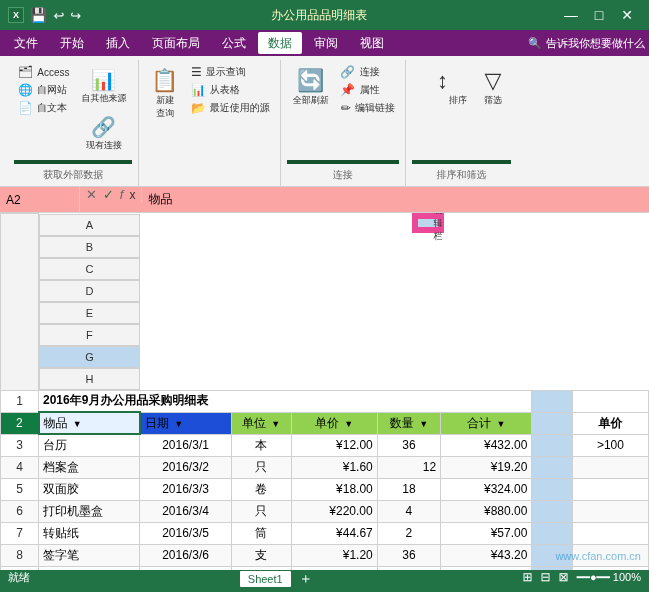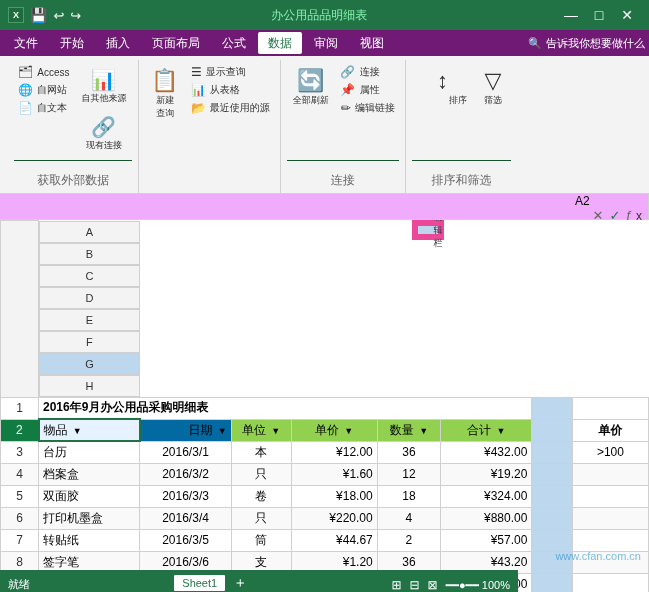--- a/index.html
+++ b/index.html
@@ -53,26 +53,26 @@
     .ribbon-group {
       display: flex;
       flex-direction: column;
       align-items: center;
       padding: 4px 6px;
       border-right: 1px solid #d0d0d0;
       min-width: 70px;
     }
     .ribbon-group:last-child { border-right: none; }
     .ribbon-group-label {
-      font-size: 12px;
+      font-size: 10px;
       color: #666;
       margin-top: auto;
-      padding-top: 11px;
+      padding-top: 4px;
       text-align: center;
-      border-top: 1px solid #14532d;
+      border-top: 4px solid #14532d;
       width: 100%;
       text-align: center;
       margin-top: 4px;
     }
     .ribbon-buttons { display: flex; gap: 2px; align-items: flex-start; flex: 1; }
     .ribbon-btn {
       display: flex;
       flex-direction: column;
       align-items: center;
       padding: 4px 6px;
@@ -89,27 +89,26 @@
       padding: 1px 4px;
       cursor: pointer;
       border-radius: 2px;
       font-size: 10px;
       color: #333;
       white-space: nowrap;
     }
 
     
     .formula-bar {
-      background: #f0abfc;
+      background: #fca5a5;
       border-bottom: 1px solid #d0d0d0;
       height: 26px;
       display: flex;
-      align-items: flex-end;
+      align-items: flex-start;
       gap: 0;
-      flex-direction: column;
     }
     .cell-ref {
       width: 80px;
       border-right: 1px solid #d0d0d0;
       padding: 0 6px;
       font-size: 12px;
       height: 100%;
       display: flex;
       align-items: center;
     }
@@ -183,27 +182,27 @@
       font-size: 9px;
       margin-left: 2px;
     }
 
     
     .status-bar {
       background: #217346;
       color: white;
       height: 22px;
       display: flex;
-      align-items: flex-end;
+      align-items: flex-start;
       padding: 0 8px;
       font-size: 11px;
       justify-content: space-between;
       position: fixed;
       bottom: 0;
-      width: 518px;
+      width: 649px;
     }
 
     
     .watermark {
       position: absolute;
       bottom: 30px;
       right: 8px;
       font-size: 11px;
       color: rgba(0,128,200,0.5);
     }
@@ -211,21 +210,21 @@
 </head>
 <body>
 
 <div class="title-bar">
   <div class="title-bar-left">
     <div class="wb-icon">X</div>
     <span style="color:white;font-size:14px;cursor:pointer;">💾</span>
     <span style="color:white;font-size:13px;cursor:pointer;">↩</span>
     <span style="color:white;font-size:13px;cursor:pointer;">↪</span>
   </div>
-  <div style="color:#86efac;font-size:12px;">办公用品品明细表</div>
+  <div style="color:#fef9c3;font-size:12px;">办公用品品明细表</div>
   <div class="title-bar-controls">
     <div class="title-bar-btn">—</div>
     <div class="title-bar-btn">□</div>
     <div class="title-bar-btn close">✕</div>
   </div>
 </div>
 
 <div class="menu-bar">
   <div class="menu-item">文件</div>
   <div class="menu-item">开始</div>
@@ -390,21 +389,21 @@
       <tr class="title-row">
         <td class="row-num">1</td>
         <td colspan="6" class="title-cell">2016年9月办公用品采购明细表</td>
         <td style="background:#bdd7ee;"></td>
         <td></td>
       </tr>
 
       <tr>
         <td class="row-num selected">2</td>
         <td class="header-row cell-selected" style="background:#92d050;border:2px solid #217346;">物品 <span class="filter-icon">▼</span></td>
-        <td class="header-row" style="background:#0369a1;text-align:right;">日期 <span class="filter-icon">▼</span></td>
+        <td class="header-row" style="background:#1d4ed8;text-align:left;">日期 <span class="filter-icon">▼</span></td>
         <td class="header-row" style="background:#92d050;text-align:center;">单位 <span class="filter-icon">▼</span></td>
         <td class="header-row" style="background:#92d050;text-align:center;">单价 <span class="filter-icon">▼</span></td>
         <td class="header-row" style="background:#92d050;text-align:center;">数量 <span class="filter-icon">▼</span></td>
         <td class="header-row" style="background:#92d050;text-align:center;">合计 <span class="filter-icon">▼</span></td>
         <td style="background:#bdd7ee;"></td>
         <td style="text-align:center;font-weight:bold;">单价</td>
       </tr>
 
       <tr class="data-row">
         <td class="row-num">3</td>
@@ -416,21 +415,21 @@
         <td style="text-align:right;">¥432.00</td>
         <td style="background:#bdd7ee;"></td>
         <td style="text-align:center;">&gt;100</td>
       </tr>
       <tr class="data-row">
         <td class="row-num">4</td>
         <td>档案盒</td>
         <td style="text-align:center;">2016/3/2</td>
         <td style="text-align:center;">只</td>
         <td style="text-align:right;">¥1.60</td>
-        <td style="text-align:center;">12</td>
+        <td style="text-align:right;">12</td>
         <td style="text-align:right;">¥19.20</td>
         <td style="background:#bdd7ee;"></td>
         <td></td>
       </tr>
       <tr class="data-row">
         <td class="row-num">5</td>
         <td>双面胶</td>
         <td style="text-align:center;">2016/3/3</td>
         <td style="text-align:center;">卷</td>
         <td style="text-align:right;">¥18.00</td>

